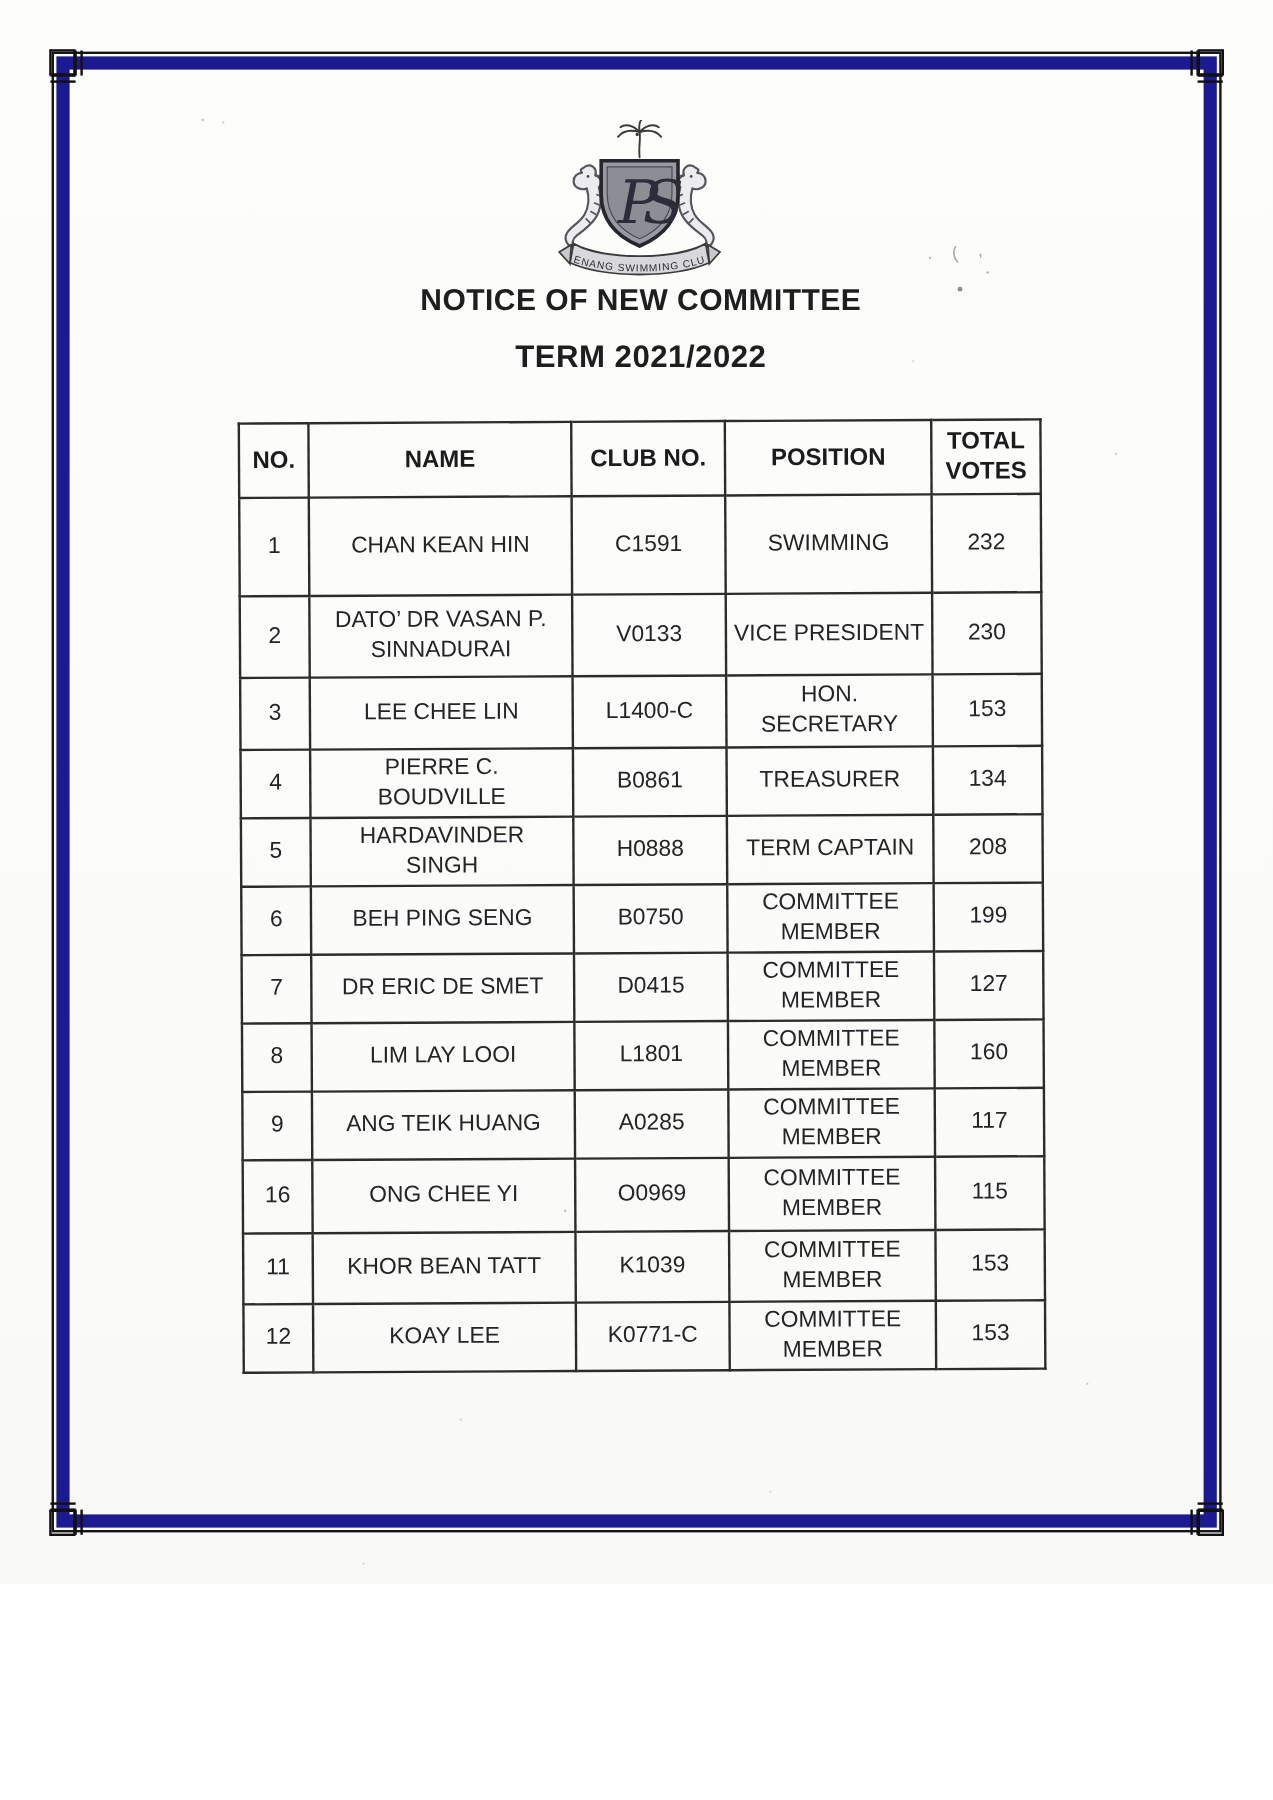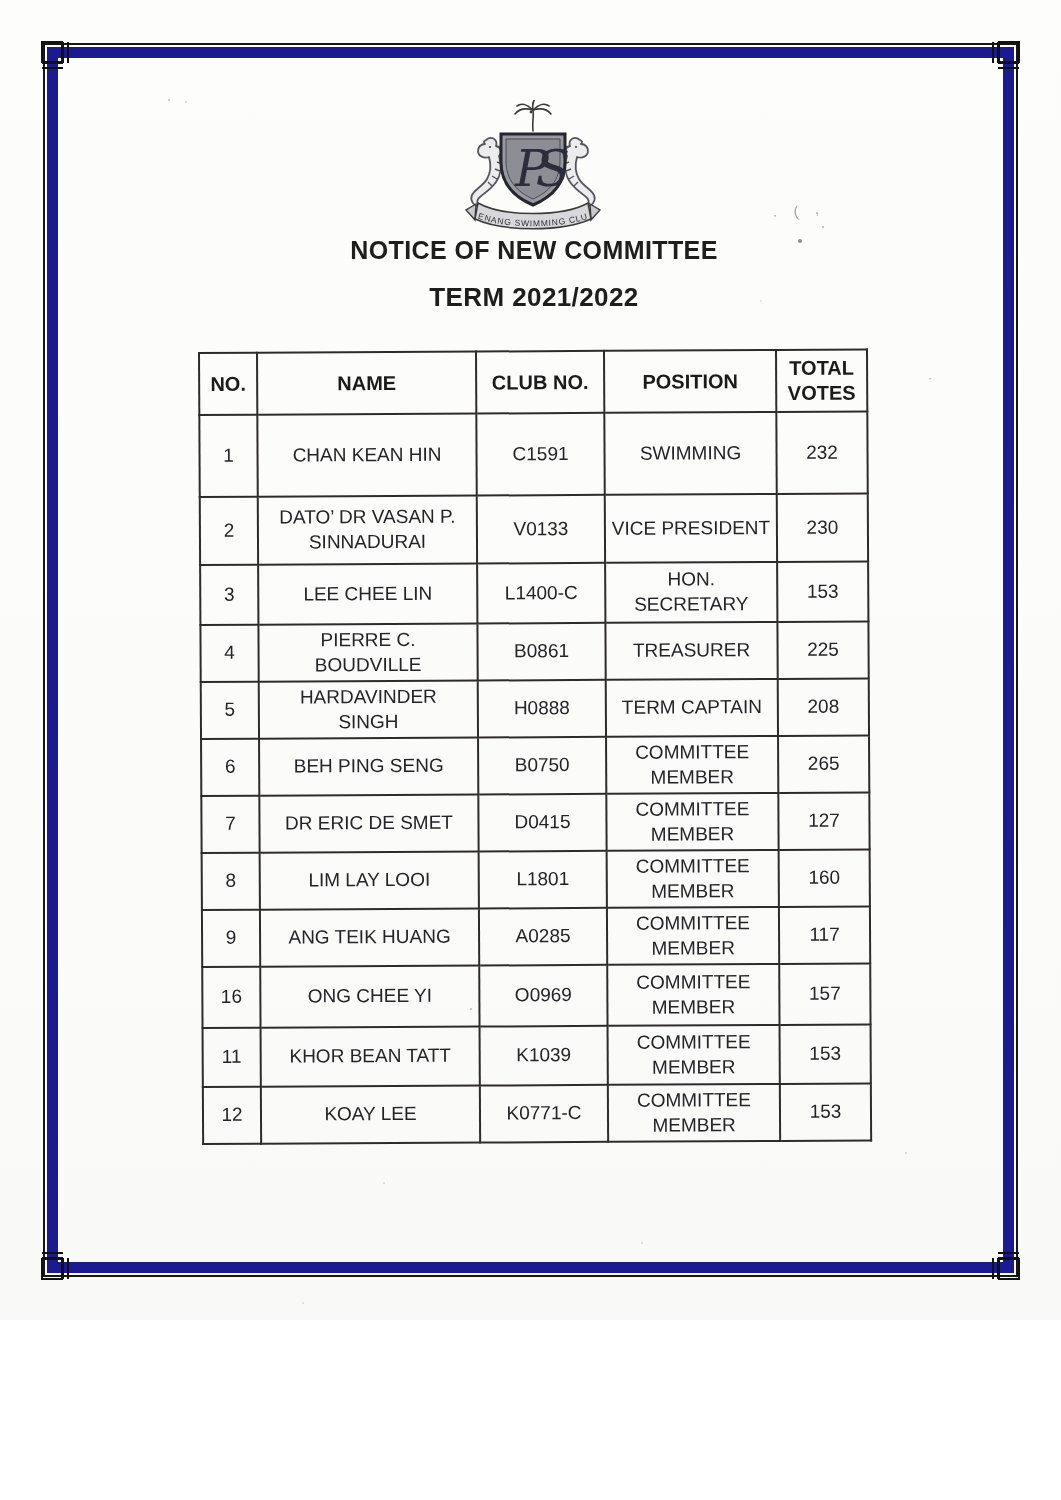--- a/index.html
+++ b/index.html
@@ -218,37 +218,37 @@
           <td>HON.
 SECRETARY</td>
           <td>153</td>
         </tr>
         <tr>
           <td>4</td>
           <td>PIERRE C.
 BOUDVILLE</td>
           <td>B0861</td>
           <td>TREASURER</td>
-          <td>225</td>
+          <td>134</td>
         </tr>
         <tr>
           <td>5</td>
           <td>HARDAVINDER
 SINGH</td>
           <td>H0888</td>
           <td>TERM CAPTAIN</td>
           <td>208</td>
         </tr>
         <tr>
           <td>6</td>
           <td>BEH PING SENG</td>
           <td>B0750</td>
           <td>COMMITTEE
 MEMBER</td>
-          <td>265</td>
+          <td>199</td>
         </tr>
         <tr>
           <td>7</td>
           <td>DR ERIC DE SMET</td>
           <td>D0415</td>
           <td>COMMITTEE
 MEMBER</td>
           <td>127</td>
         </tr>
         <tr>
@@ -266,21 +266,21 @@
           <td>COMMITTEE
 MEMBER</td>
           <td>117</td>
         </tr>
         <tr>
           <td>16</td>
           <td>ONG CHEE YI</td>
           <td>O0969</td>
           <td>COMMITTEE
 MEMBER</td>
-          <td>157</td>
+          <td>115</td>
         </tr>
         <tr>
           <td>11</td>
           <td>KHOR BEAN TATT</td>
           <td>K1039</td>
           <td>COMMITTEE
 MEMBER</td>
           <td>153</td>
         </tr>
         <tr>

